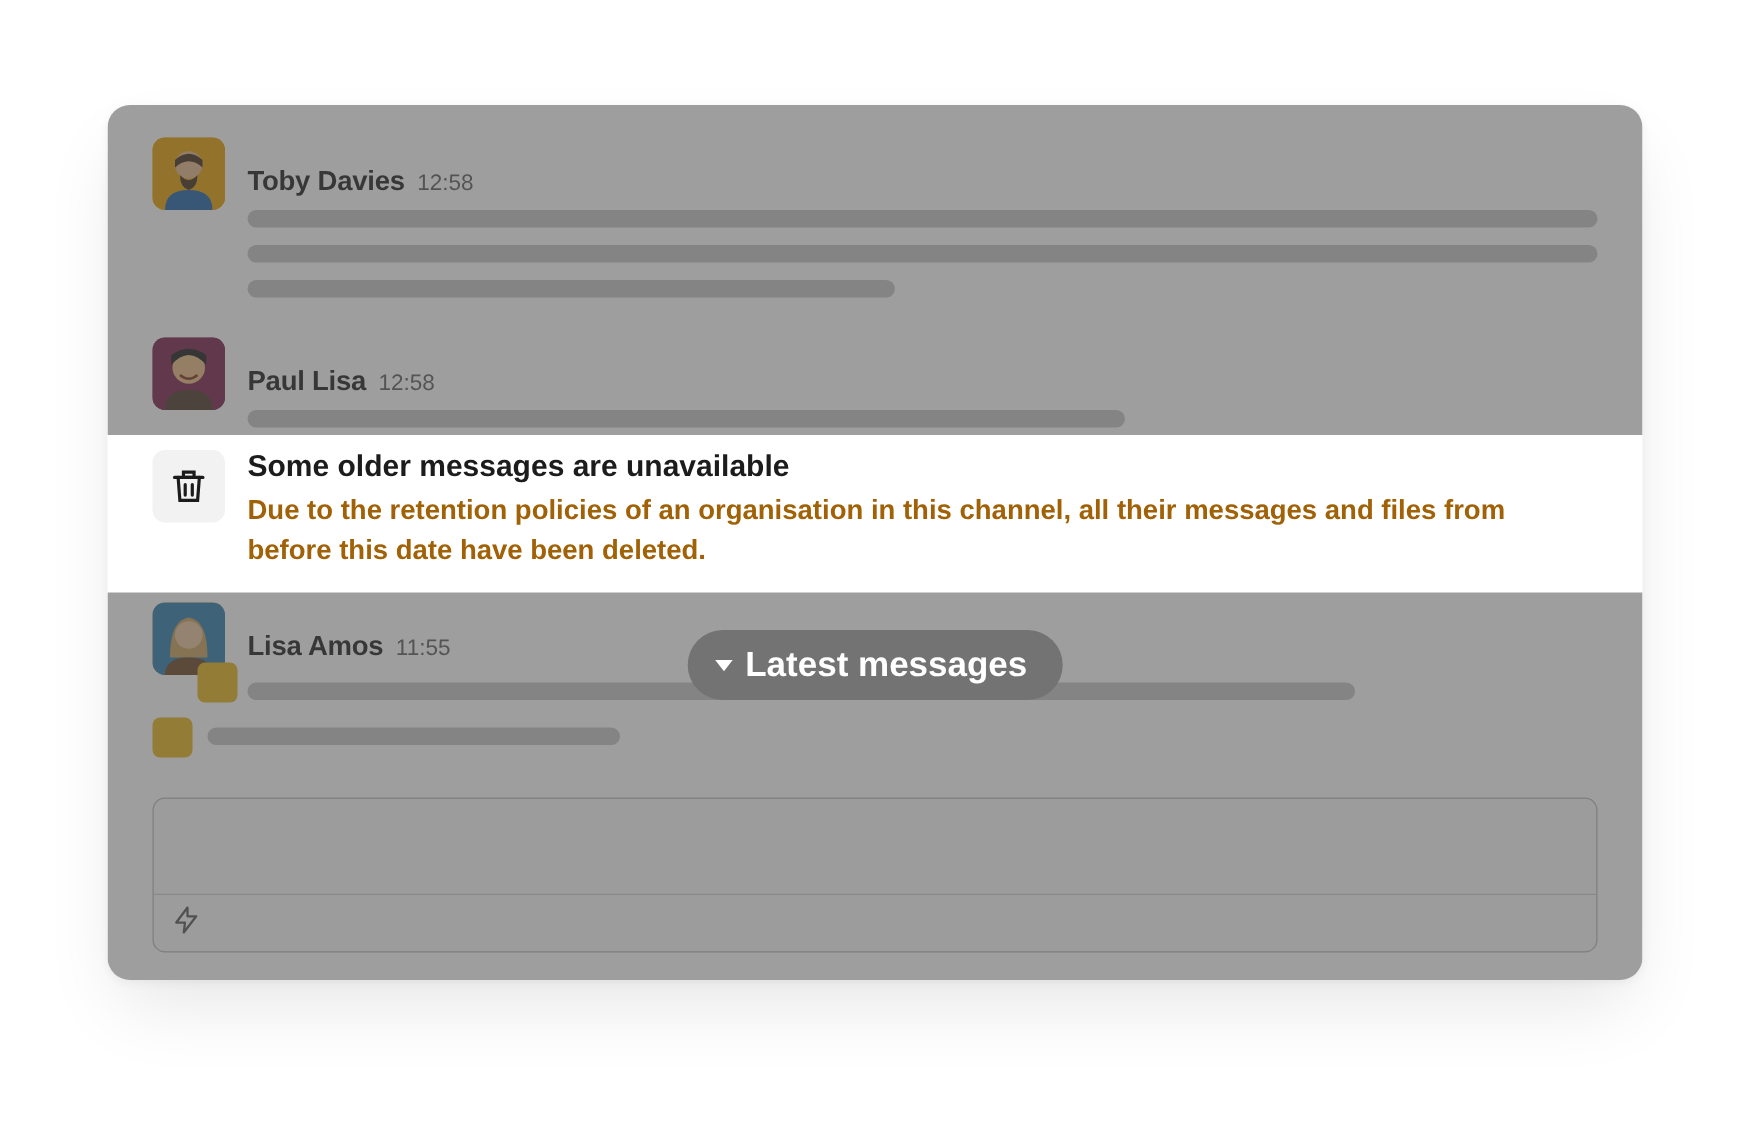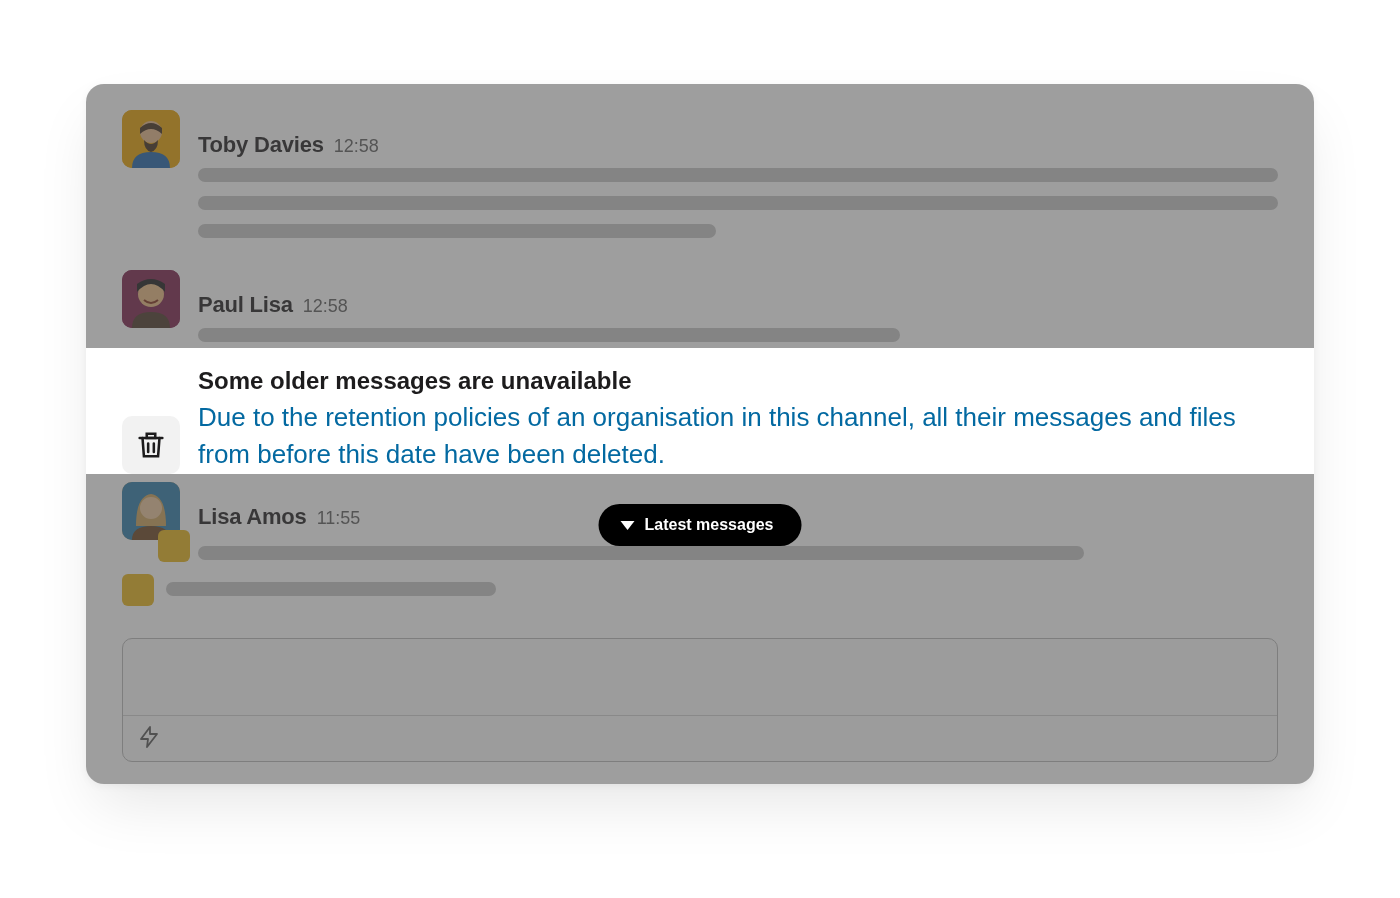--- a/index.html
+++ b/index.html
@@ -79,53 +79,53 @@
   .notice {
     position: absolute;
     top: 264px;
     left: 0; right: 0;
     height: 126px;
     background: #ffffff;
     z-index: 4;
     display: flex;
     padding: 12px 36px 0 36px;
     gap: 18px;
-    align-items: flex-end;
   }
   .notice-icon-box {
     width: 58px; height: 58px;
     background: #f2f2f2;
     border-radius: 10px;
     display:flex; align-items:center; justify-content:center;
     flex: 0 0 58px;
   }
   .notice-icon-box svg { width: 34px; height: 34px; }
   .notice-body { flex: 1; padding-right: 20px; }
   .notice-title {
     font-weight: 800;
     font-size: 24px;
     color: #1d1c1d;
     margin-bottom: 4px;
   }
   .notice-text {
-    font-size: 26px;
+    font-size: 22px;
     line-height: 1.45;
-    color: #0369a1;
+    color: #a16207;
+    font-weight: bold;
   }
 
   
   .pill {
     position: absolute;
     top: 420px;
     left: 50%;
     transform: translateX(-50%);
-    background: #000000;
+    background: #737373;
     color: #fff;
     font-weight: 700;
-    font-size: 16px;
+    font-size: 28px;
     padding: 12px 28px 12px 22px;
     border-radius: 999px;
     display: inline-flex;
     align-items: center;
     gap: 10px;
     z-index: 7;
     cursor: pointer;
   }
   .pill .caret {
     width: 0; height: 0;

